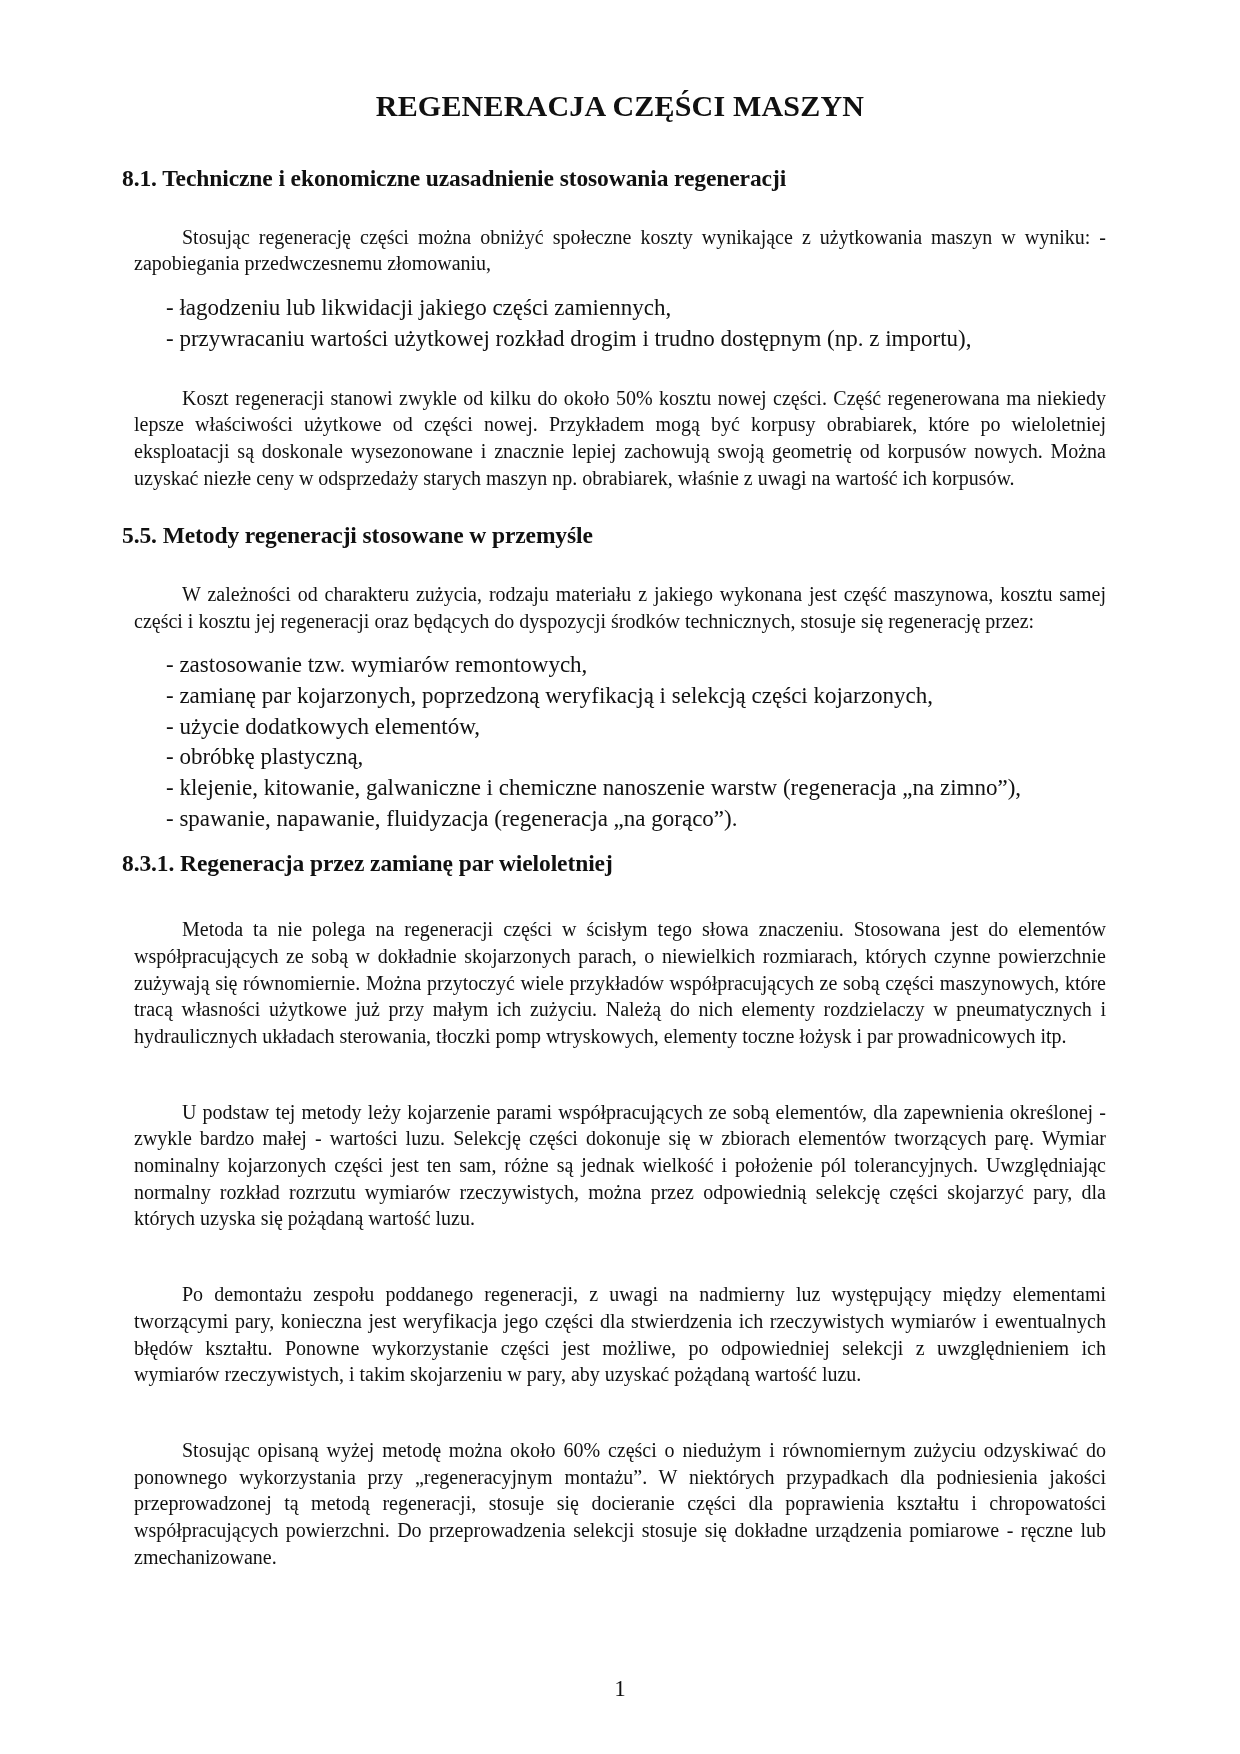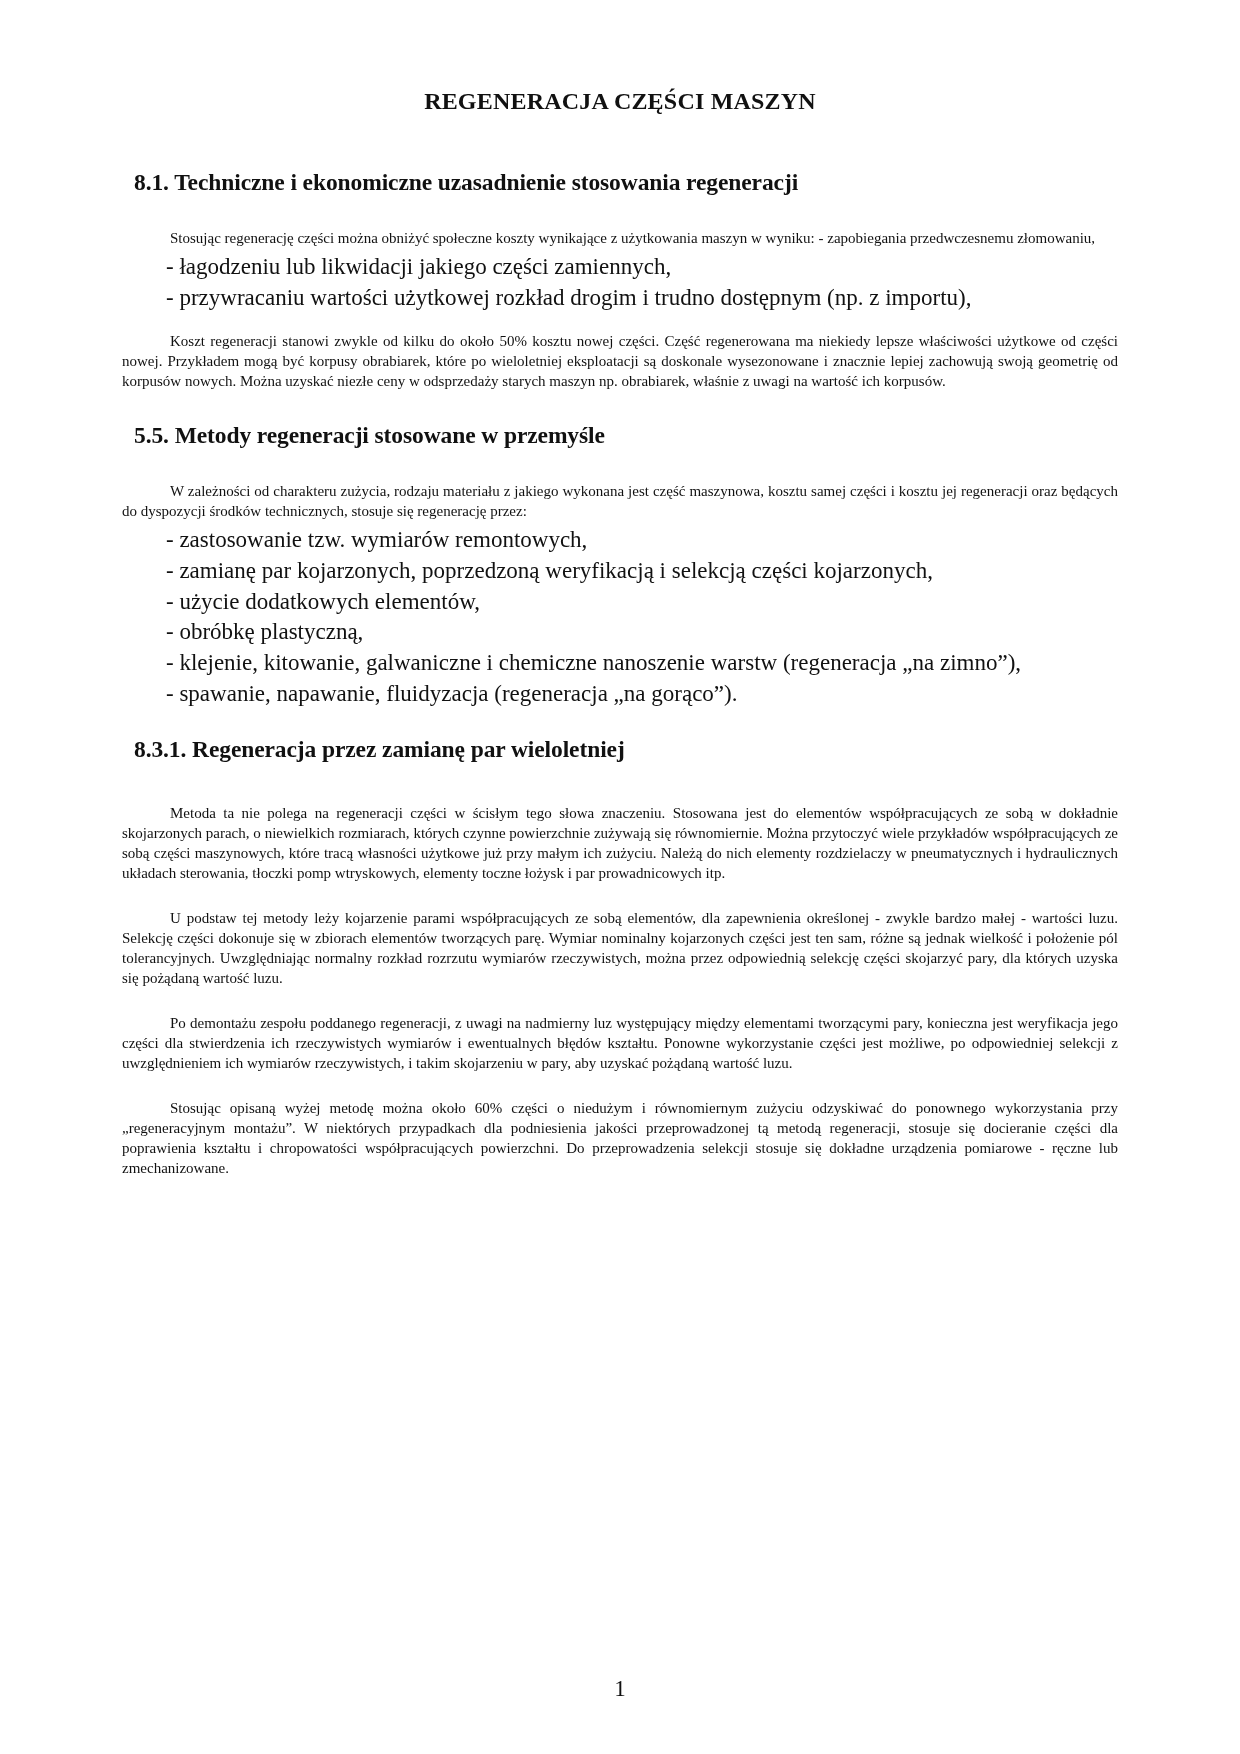--- a/index.html
+++ b/index.html
@@ -18,38 +18,38 @@
   .page {
     box-sizing: border-box;
     width: 1240px;
     height: 1754px;
     padding: 78px 118px 40px 118px;
     position: relative;
   }
   .doc-title {
     text-align: center;
     font-weight: bold;
-    font-size: 24px;
+    font-size: 30px;
     letter-spacing: 0.2px;
     margin: 8px 0 0 0;
     line-height: 1.3;
   }
   .section-heading {
     font-weight: bold;
     font-size: 23.5px;
-    margin: 16px;
+    margin: 4px;
     line-height: 1.35;
     letter-spacing: -0.1px;
   }
   .para {
-    font-size: 15px;
+    font-size: 20px;
     line-height: 1.335;
     text-align: justify;
     text-justify: inter-word;
-    margin: 4px;
+    margin: 16px;
     text-indent: 48px;
     hyphens: none;
   }
   .list-item {
     font-size: 23px;
     line-height: 1.335;
     margin: 0;
     padding-left: 48px;
     text-align: left;
   }

